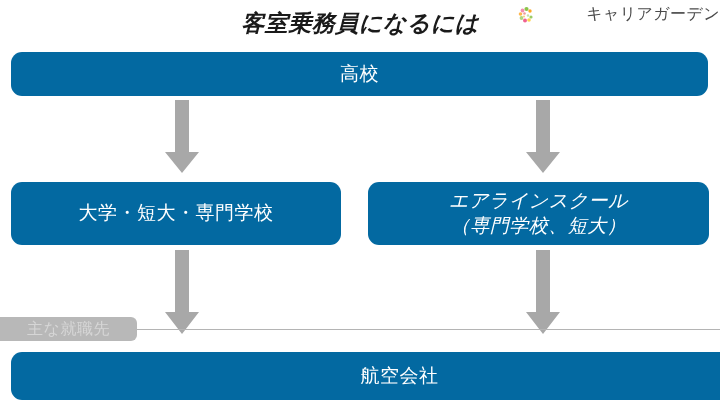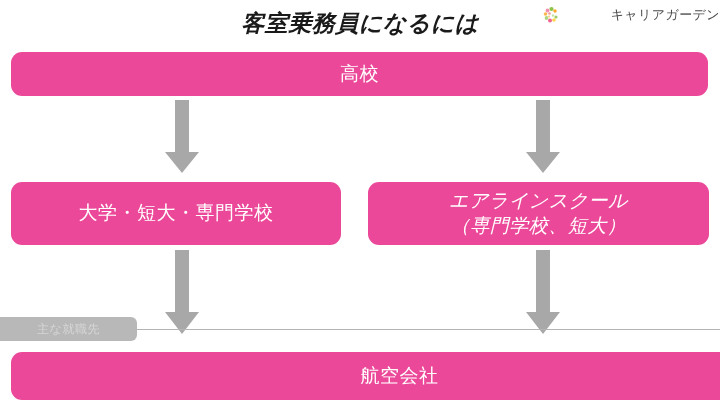--- a/index.html
+++ b/index.html
@@ -27,21 +27,21 @@
     align-items: center;
     gap: 3px;
     height: 22px;
   }
   .logo-mark {
     width: 17px;
     height: 17px;
     flex: 0 0 auto;
   }
   .logo-text {
-    font-size: 13px;
+    font-size: 16px;
     letter-spacing: 0.4px;
     color: #4a4a4a;
     white-space: nowrap;
     line-height: 1;
     margin-left: 48px;
   }
 
   
   .title {
     position: absolute;
@@ -52,21 +52,21 @@
     font-size: 23px;
     font-weight: bold;
     color: #1a1a1a;
     letter-spacing: 0.5px;
     font-style: italic;
   }
 
   
   .gbox {
     position: absolute;
-    background: #ec4899;
+    background: #0369a1;
     border-radius: 11px;
     color: #ffffff;
     display: flex;
     align-items: center;
     justify-content: center;
     text-align: center;
     line-height: 1.28;
     font-size: 19px;
     letter-spacing: 0.5px;
   }
@@ -129,21 +129,21 @@
     top: 317px;
     width: 137px;
     height: 24px;
     background: #b8b8b8;
     border-top-right-radius: 6px;
     border-bottom-right-radius: 6px;
     display: flex;
     align-items: center;
     justify-content: center;
     color: #d6d6d6;
-    font-size: 12px;
+    font-size: 16px;
     letter-spacing: 0.5px;
   }
 </style>
 </head>
 <body>
 
 <div id="canvas">
 
   <div class="logo">
     <span class="logo-mark">

